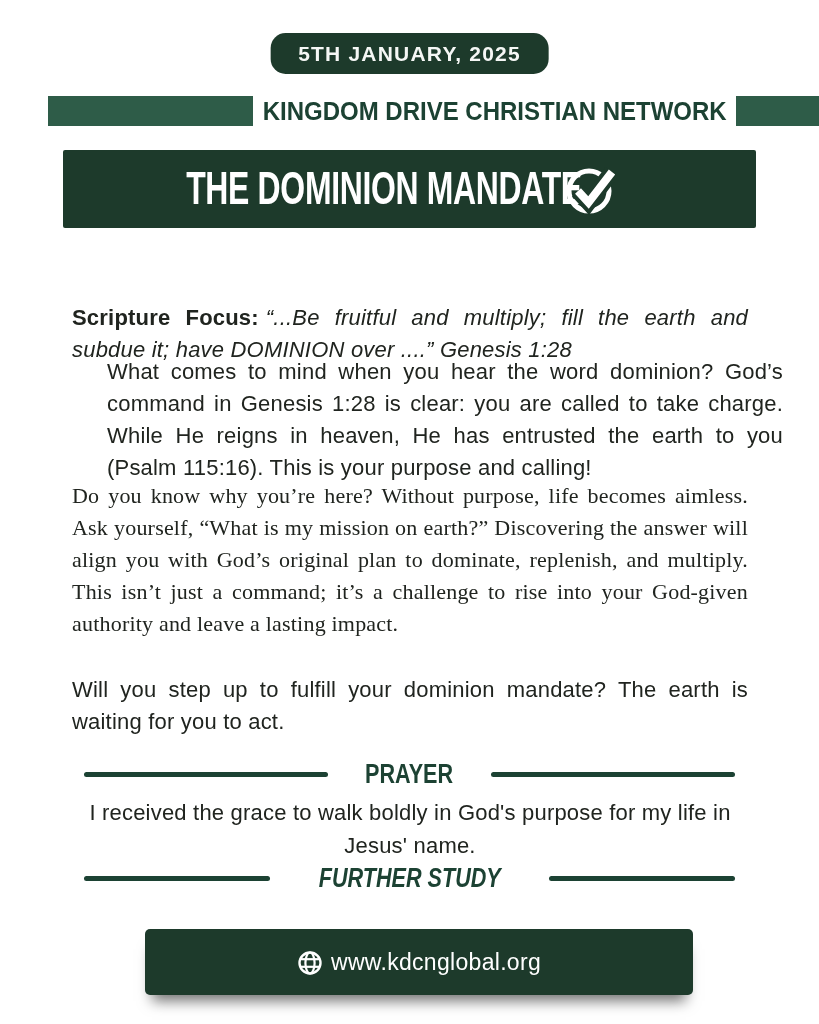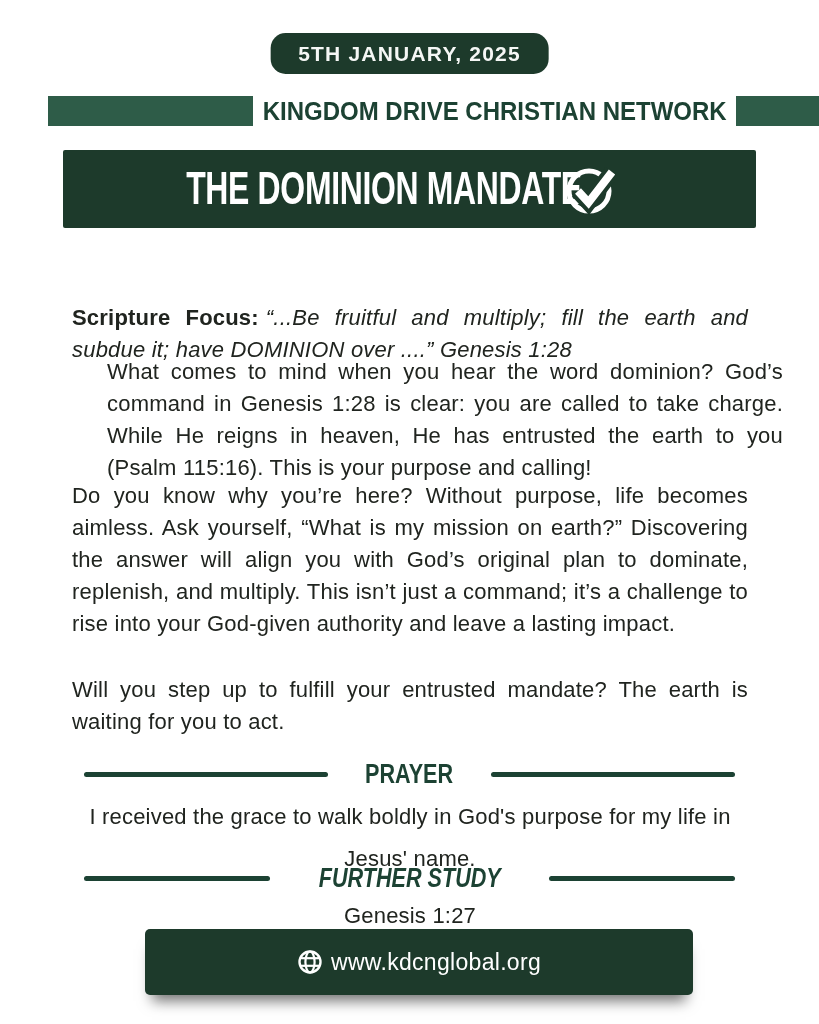--- a/index.html
+++ b/index.html
@@ -96,21 +96,21 @@
     font-size: 22px;
     line-height: 32px;
     letter-spacing: 0.2px;
     color: var(--body-text);
     text-align: justify;
   }
   .scripture { top: 256px; margin-top: 46px; }
   .scripture .sf-label { font-weight: bold; margin-right: 7px; }
   .scripture .sf-quote { font-style: italic; }
   .para-1 { top: 356px; margin-left: 35px; }
-  .para-2 { top: 480px; }
+  .para-2 { top: 480px; font-family: Liberation Serif, serif; }
   .para-3 { top: 674px; }
 
   
   .rule-row {
     position: absolute;
     left: 0;
     right: 0;
     padding: 0 84px;
     display: flex;
     align-items: center;
@@ -133,21 +133,21 @@
   .prayer-rule { top: 759px; }
   .study-rule { top: 863px; font-style: italic; }
 
   .centered-text {
     position: absolute;
     left: 72px;
     width: 676px;
     text-align: center;
     color: var(--body-text);
     font-size: 22px;
-    line-height: 42px;
+    line-height: 33px;
     letter-spacing: 0.2px;
   }
   .prayer-text { top: 796px; }
   .study-ref { top: 895px; }
 
   
   .footer {
     position: absolute;
     left: 145px;
     top: 929px;
@@ -157,21 +157,21 @@
     border-radius: 5px;
     display: flex;
     align-items: center;
     justify-content: center;
     gap: 62px;
     color: #ffffff;
     box-shadow: 0 13px 13px -7px rgba(0, 0, 0, 0.55);
   }
   .footer-item {
     display: flex;
-    align-items: center;
+    align-items: flex-end;
     gap: 8px;
     font-size: 23px;
     letter-spacing: 0.3px;
   }
   .footer-icon { width: 26px; height: 26px; display: block; }
 </style>
 </head>
 <body>
 
 <div class="page">
@@ -194,37 +194,36 @@
   </div>
 
   <p class="copy scripture">
     <span class="sf-label">Scripture Focus:</span><span class="sf-quote">“...Be fruitful and multiply; fill the earth and subdue it; have DOMINION over ....” Genesis 1:28</span>
   </p>
 
   <p class="copy para-1">What comes to mind when you hear the word dominion? God’s command in Genesis 1:28 is clear: you are called to take charge. While He reigns in heaven, He has entrusted the earth to you (Psalm 115:16). This is your purpose and calling!</p>
 
   <p class="copy para-2">Do you know why you’re here? Without purpose, life becomes aimless. Ask yourself, “What is my mission on earth?” Discovering the answer will align you with God’s original plan to dominate, replenish, and multiply. This isn’t just a command; it’s a challenge to rise into your God-given authority and leave a lasting impact.</p>
 
-  <p class="copy para-3">Will you step up to fulfill your entrusted mandate? The earth is waiting for you to act.</p>
+  <p class="copy para-3">Will you step up to fulfill your dominion mandate? The earth is waiting for you to act.</p>
 
   <div class="rule-row prayer-rule">
     <div class="rule-line"></div>
     <div class="rule-heading">PRAYER</div>
     <div class="rule-line"></div>
   </div>
 
   <p class="centered-text prayer-text">I received the grace to walk boldly in God's purpose for my life in Jesus' name.</p>
 
   <div class="rule-row study-rule">
     <div class="rule-line"></div>
     <div class="rule-heading">FURTHER STUDY</div>
     <div class="rule-line"></div>
   </div>
 
-  <p class="centered-text study-ref">Genesis 1:27</p>
 
   <div class="footer">
     <div class="footer-item">
       <svg class="footer-icon" viewBox="0 0 26 26" fill="none" xmlns="http://www.w3.org/2000/svg">
         <circle cx="13" cy="13" r="10.5" stroke="#ffffff" stroke-width="2.4"></circle>
         <ellipse cx="13" cy="13" rx="4.6" ry="10.5" stroke="#ffffff" stroke-width="2.2"></ellipse>
         <line x1="3" y1="9.2" x2="23" y2="9.2" stroke="#ffffff" stroke-width="2.2"></line>
         <line x1="3" y1="16.8" x2="23" y2="16.8" stroke="#ffffff" stroke-width="2.2"></line>
       </svg>
       <span>www.kdcnglobal.org</span>

